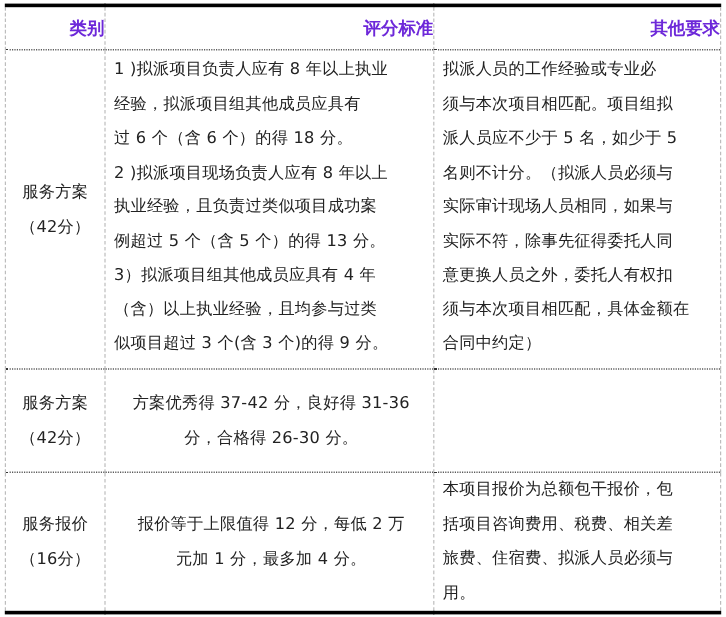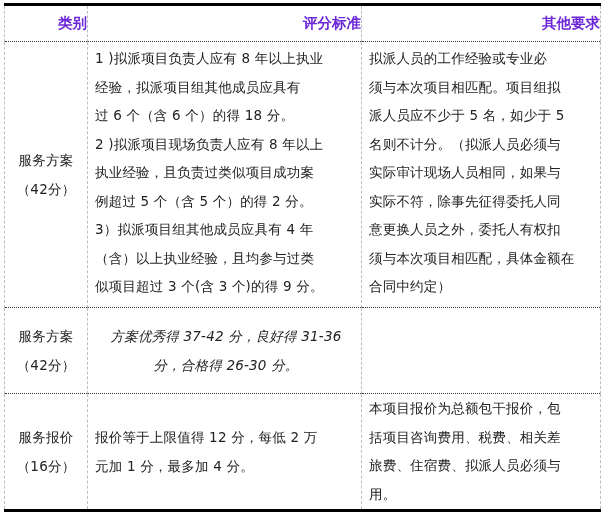--- a/index.html
+++ b/index.html
@@ -71,22 +71,22 @@
       vertical-align: top;
       padding-top: 2px;
     }
     td.other {
       vertical-align: top;
       padding-top: 2px;
     }
     tr.row-personnel td { height: 263px; }
     tr.row-plan td { height: 83px; text-align: center; }
     tr.row-price td { height: 115px; }
-    tr.row-plan td.crit { vertical-align: middle; padding-top: 0; font-style: italic; }
-    tr.row-price td.crit { vertical-align: middle; padding-top: 0; }
+    tr.row-plan td.crit { vertical-align: middle; padding-top: 0; }
+    tr.row-price td.crit { vertical-align: middle; padding-top: 0; text-align: center; }
     tr.row-price td.other { vertical-align: top; padding-top: 0; }
     .line { display: block; white-space: nowrap; }
     col.c1 { width: 83px; }
     col.c2 { width: 274px; }
     col.c3 { width: 239px; }
   </style>
 </head>
 <body>
 
 <div class="table-wrap">
@@ -109,21 +109,21 @@
         <td class="cat">
           <span class="line">服务方案</span>
           <span class="line">（42分）</span>
         </td>
         <td class="crit">
           <span class="line">1 )拟派项目负责人应有 8 年以上执业</span>
           <span class="line">经验，拟派项目组其他成员应具有</span>
           <span class="line">过 6 个（含 6 个）的得 18 分。</span>
           <span class="line">2 )拟派项目现场负责人应有 8 年以上</span>
           <span class="line">执业经验，且负责过类似项目成功案</span>
-          <span class="line">例超过 5 个（含 5 个）的得 2 分。</span>
+          <span class="line">例超过 5 个（含 5 个）的得 13 分。</span>
           <span class="line">3）拟派项目组其他成员应具有 4 年</span>
           <span class="line">（含）以上执业经验，且均参与过类</span>
           <span class="line">似项目超过 3 个(含 3 个)的得 9 分。</span>
         </td>
         <td class="other">
           <span class="line">拟派人员的工作经验或专业必</span>
           <span class="line">须与本次项目相匹配。项目组拟</span>
           <span class="line">派人员应不少于 5 名，如少于 5</span>
           <span class="line">名则不计分。（拟派人员必须与</span>
           <span class="line">实际审计现场人员相同，如果与</span>

